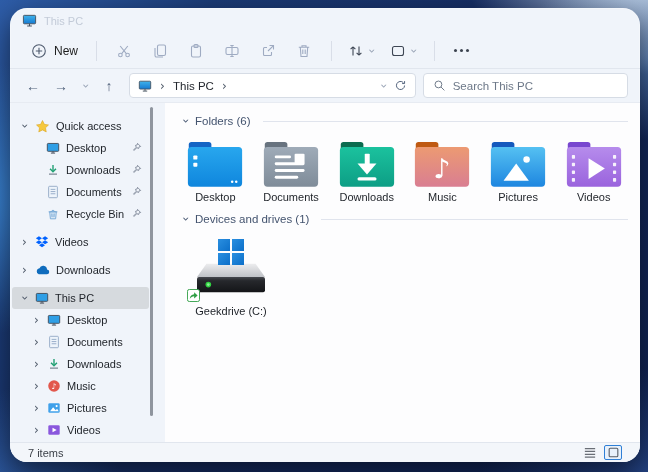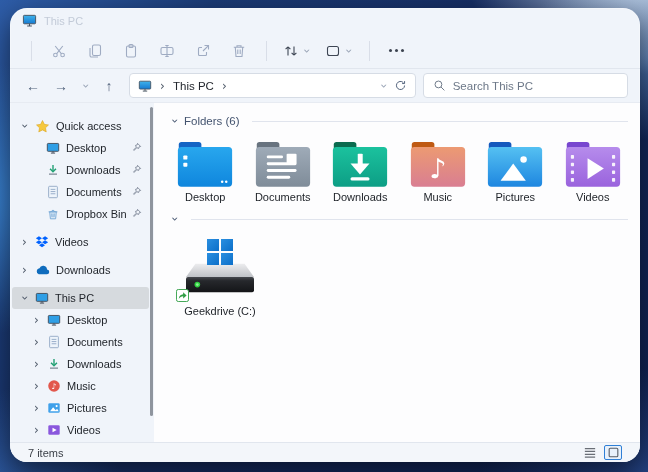--- a/index.html
+++ b/index.html
@@ -41,21 +41,21 @@
   .navbar { height:34px; flex:0 0 auto; display:flex; align-items:center; padding:0 10px; gap:2px; border-bottom:1px solid #e7ebf2; }
   .nav-btn { width:26px; height:24px; display:flex; align-items:center; justify-content:center; font-size:14px; color:#50617a; border-radius:4px; }
   .nav-btn.small { width:18px; }
   .addr { flex:1.45; height:25px; background:#fff; border:1px solid #d6dce5; border-radius:4px; display:flex; align-items:center; gap:6px; padding:0 8px; margin:0 5px; }
   .addr .seg { font-size:11.5px; color:#23272e; }
   .addr .spacer { flex:1; }
   .search { flex:1; height:25px; background:#fff; border:1px solid #d6dce5; border-radius:4px; display:flex; align-items:center; gap:7px; padding:0 9px; margin-right:2px; }
   .search input { border:none; outline:none; flex:1; font-size:11.5px; color:#333; background:transparent; font-family:inherit; }
   .search input::placeholder { color:#6d7888; }
   
-  .body { flex:1; display:flex; min-height:0; position:relative; }
+  .body { flex:1; display:flex; min-height:0; position:relative;gap:11px; }
   .sidebar { width:144px; flex:0 0 auto; padding-top:12px; position:relative; }
   .sb-scrollbar { position:absolute; right:1px; top:4px; bottom:26px; width:3px; background:#8f959e; border-radius:2px; }
   .sb-item { height:22px; display:flex; align-items:center; gap:6px; padding-left:10px; position:relative; font-size:11px; color:#1d2127; }
   .sb-item .mi { flex:0 0 auto; }
   .sb-item.child { padding-left:36px; }
   .sb-item.sub { padding-left:22px; }
   .sb-item.mt { margin-top:6px; }
   .sb-item.selected { background:#d6dade; border-radius:3px; margin-right:5px; margin-left:2px; padding-left:8px; }
   .pin { position:absolute; right:12px; top:5px; }
   
@@ -92,20 +92,27 @@
             <stop offset="1" stop-color="#1579d0"></stop>
           </linearGradient>
         </defs>
       <rect x="1.5" y="2.5" width="13" height="9" rx="1" fill="url(#scr1)" stroke="#46525f" stroke-width="1"></rect>
       <path d="M8 11.5v2M5.5 13.8h5" stroke="#46525f" stroke-width="1.1" fill="none"></path>
     </svg>
     <span class="title">This PC</span>
   </div>
 
   <div class="toolbar">
+    <div class="tb-new">
+      <svg width="16" height="16" viewBox="0 0 16 16">
+        <circle cx="8" cy="8" r="6.3" fill="none" stroke="#4e5a6e" stroke-width="1.1"></circle>
+        <path d="M8 4.8v6.4M4.8 8h6.4" stroke="#4e5a6e" stroke-width="1.1"></path>
+      </svg>
+      <span class="nlbl">New</span>
+    </div>
     <div class="tb-sep"></div>
     <div class="tb-ico">
       <svg width="16" height="16" viewBox="0 0 16 16" fill="none" stroke="#9fabc2" stroke-width="1.1">
         <circle cx="4.4" cy="12" r="1.8"></circle>
           <circle cx="11.6" cy="12" r="1.8"></circle>
         <path d="M5.7 10.7L11.8 3M10.3 10.7L4.2 3"></path>
       </svg>
     </div>
     <div class="tb-ico">
       <svg width="16" height="16" viewBox="0 0 16 16" fill="none" stroke="#9fabc2" stroke-width="1.1">
@@ -236,21 +243,21 @@
           <path d="M9.5 2l4.5 4.5-2.2.5-.7 2.4-2.7-1.1-4 4-.7-.7 4-4L6.6 4.9 9 4.2z" fill="none" stroke="#6a7486" stroke-width="1.1"></path>
         </svg>
       </div>
       <div class="sb-item child">
         <svg class="mi" width="14" height="14" viewBox="0 0 16 16">
           <path d="M4.2 5.5h7.6l-.8 8H5z" fill="#ddeaf7" stroke="#6fa3d4" stroke-width="1"></path>
           <path d="M3 5.5h10" stroke="#6fa3d4" stroke-width="1"></path>
           <path d="M6.4 5.3c0-2.1 3.2-2.1 3.2 0" stroke="#6fa3d4" stroke-width="1" fill="none"></path>
           <path d="M6.4 7.4l.3 4.2M9.6 7.4l-.3 4.2M8 7.4v4.2" stroke="#6fa3d4" stroke-width=".8"></path>
         </svg>
-        <span>Dropbox Bin</span>
+        <span>Recycle Bin</span>
         <svg class="pin" width="11" height="11" viewBox="0 0 16 16">
           <path d="M9.5 2l4.5 4.5-2.2.5-.7 2.4-2.7-1.1-4 4-.7-.7 4-4L6.6 4.9 9 4.2z" fill="none" stroke="#6a7486" stroke-width="1.1"></path>
         </svg>
       </div>
 
       <div class="sb-item mt">
         <span class="chev">›</span>
         <svg class="mi" width="14" height="14" viewBox="0 0 16 16" fill="#0062ff">
           <path d="M4.5 1.3L8 3.6 4.5 5.9 1 3.6z"></path>
             <path d="M11.5 1.3L15 3.6 11.5 5.9 8 3.6z"></path>
@@ -437,20 +444,21 @@
                 <rect x="53" y="41" width="3.5" height="4" rx=".8"></rect>
             </g>
             <path d="M26 19v23l18-11.5z" fill="#fff"></path>
           </svg>
           <span class="lbl">Videos</span>
         </div>
       </div>
 
       <div class="sec-hd">
         <span class="chev down">›</span>
+        <span class="t">Devices and drives (1)</span>
         <span class="rule"></span>
       </div>
 
       <div class="drive-tile">
         <div class="winlogo">
             <i></i>
             <i></i>
             <i></i>
             <i></i>
           </div>

